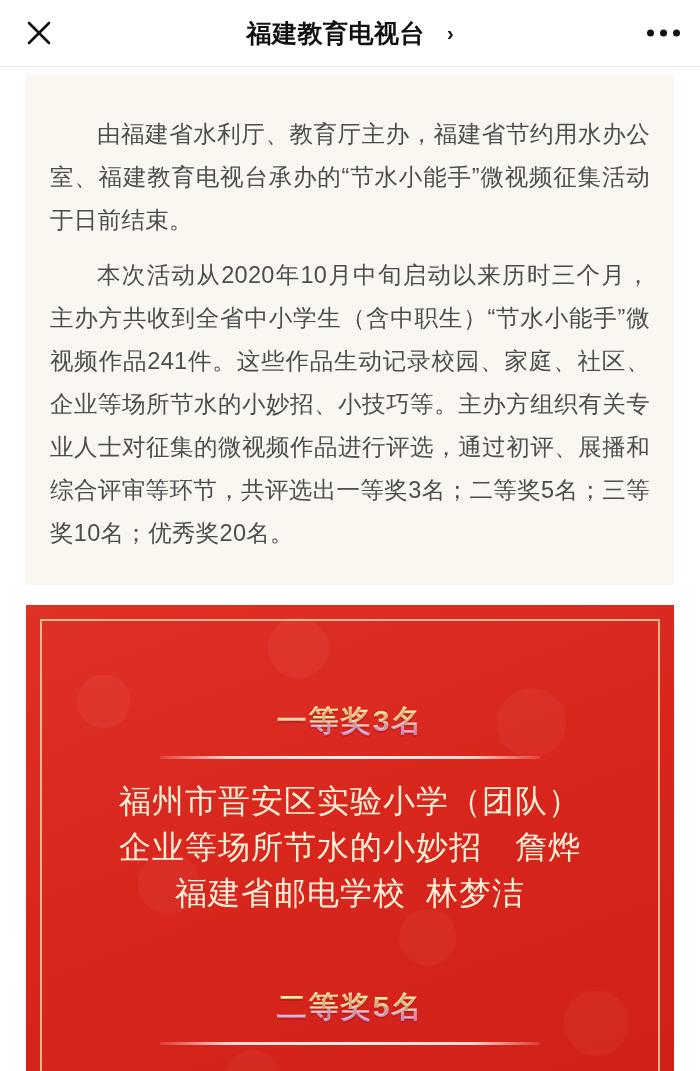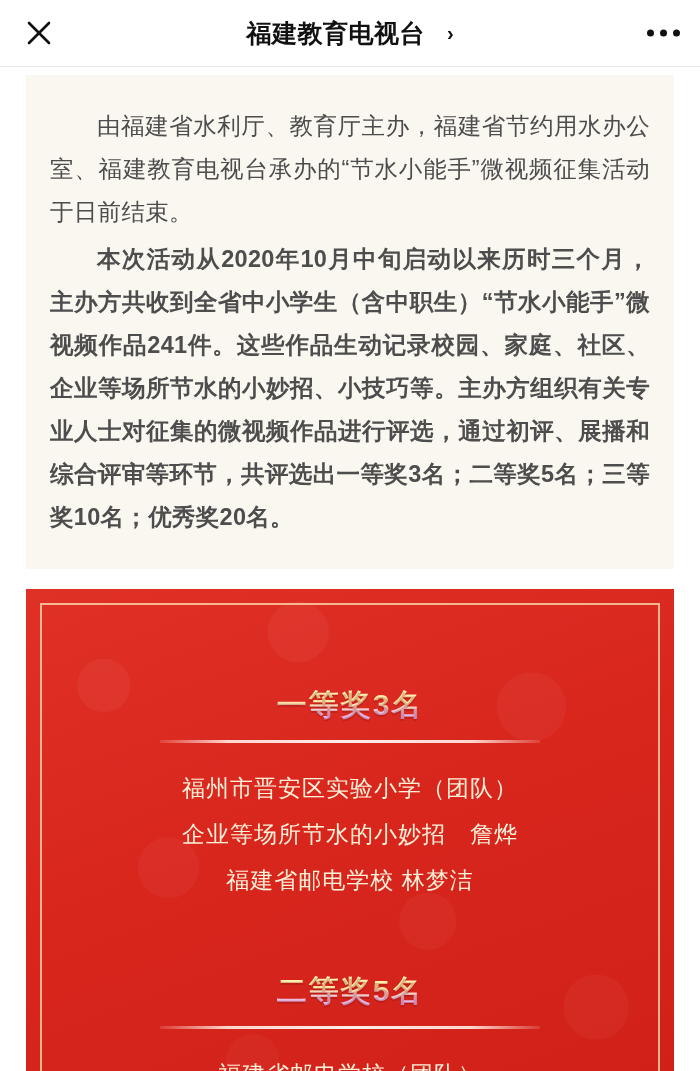--- a/index.html
+++ b/index.html
@@ -92,25 +92,25 @@
     margin: 8px 26px 0 26px;
     background: #faf7f0;
     padding: 26px 24px 30px 24px;
     box-sizing: border-box;
   }
   .article-p {
     font-size: 23.5px;
     line-height: 43px;
     color: #4d4d4d;
     text-indent: 2em;
-    margin: 4px 0 4px 0;
+    margin: 12px 0 4px 0;
     text-align: justify;
     letter-spacing: 0.3px;
   }
-  .article-p:last-child { margin-bottom: 0; font-weight: bold; }
+  .article-p:last-child { margin-bottom: 0; }
 
   
   .poster {
     position: relative;
     margin: 20px 26px 0 26px;
     background:
       radial-gradient(circle at 12% 18%, rgba(255,255,255,0.045) 0 26px, transparent 27px),
       radial-gradient(circle at 42% 8%, rgba(255,255,255,0.04) 0 30px, transparent 31px),
       radial-gradient(circle at 78% 22%, rgba(255,255,255,0.04) 0 34px, transparent 35px),
       radial-gradient(circle at 22% 52%, rgba(255,255,255,0.035) 0 30px, transparent 31px),
@@ -156,24 +156,25 @@
     height: 3px;
     margin: 14px auto 0 auto;
     background: linear-gradient(90deg, rgba(255,210,200,0.15) 0%, #ffd7cf 18%, #ffece8 50%, #ffd7cf 82%, rgba(255,210,200,0.15) 100%);
   }
   .winner-list {
     margin: 22px 0 0 0;
     padding: 0;
     list-style: none;
   }
   .winner {
-    font-size: 23px;
+    font-size: 32px;
     color: #fdf0d8;
     line-height: 46px;
     letter-spacing: 1px;
+    font-family: Liberation Mono, monospace;
   }
   .award-block + .award-block { margin-top: 68px; }
 </style>
 </head>
 <body>
 
 <div class="page">
 
   <div class="navbar">
     <div class="nav-close">

